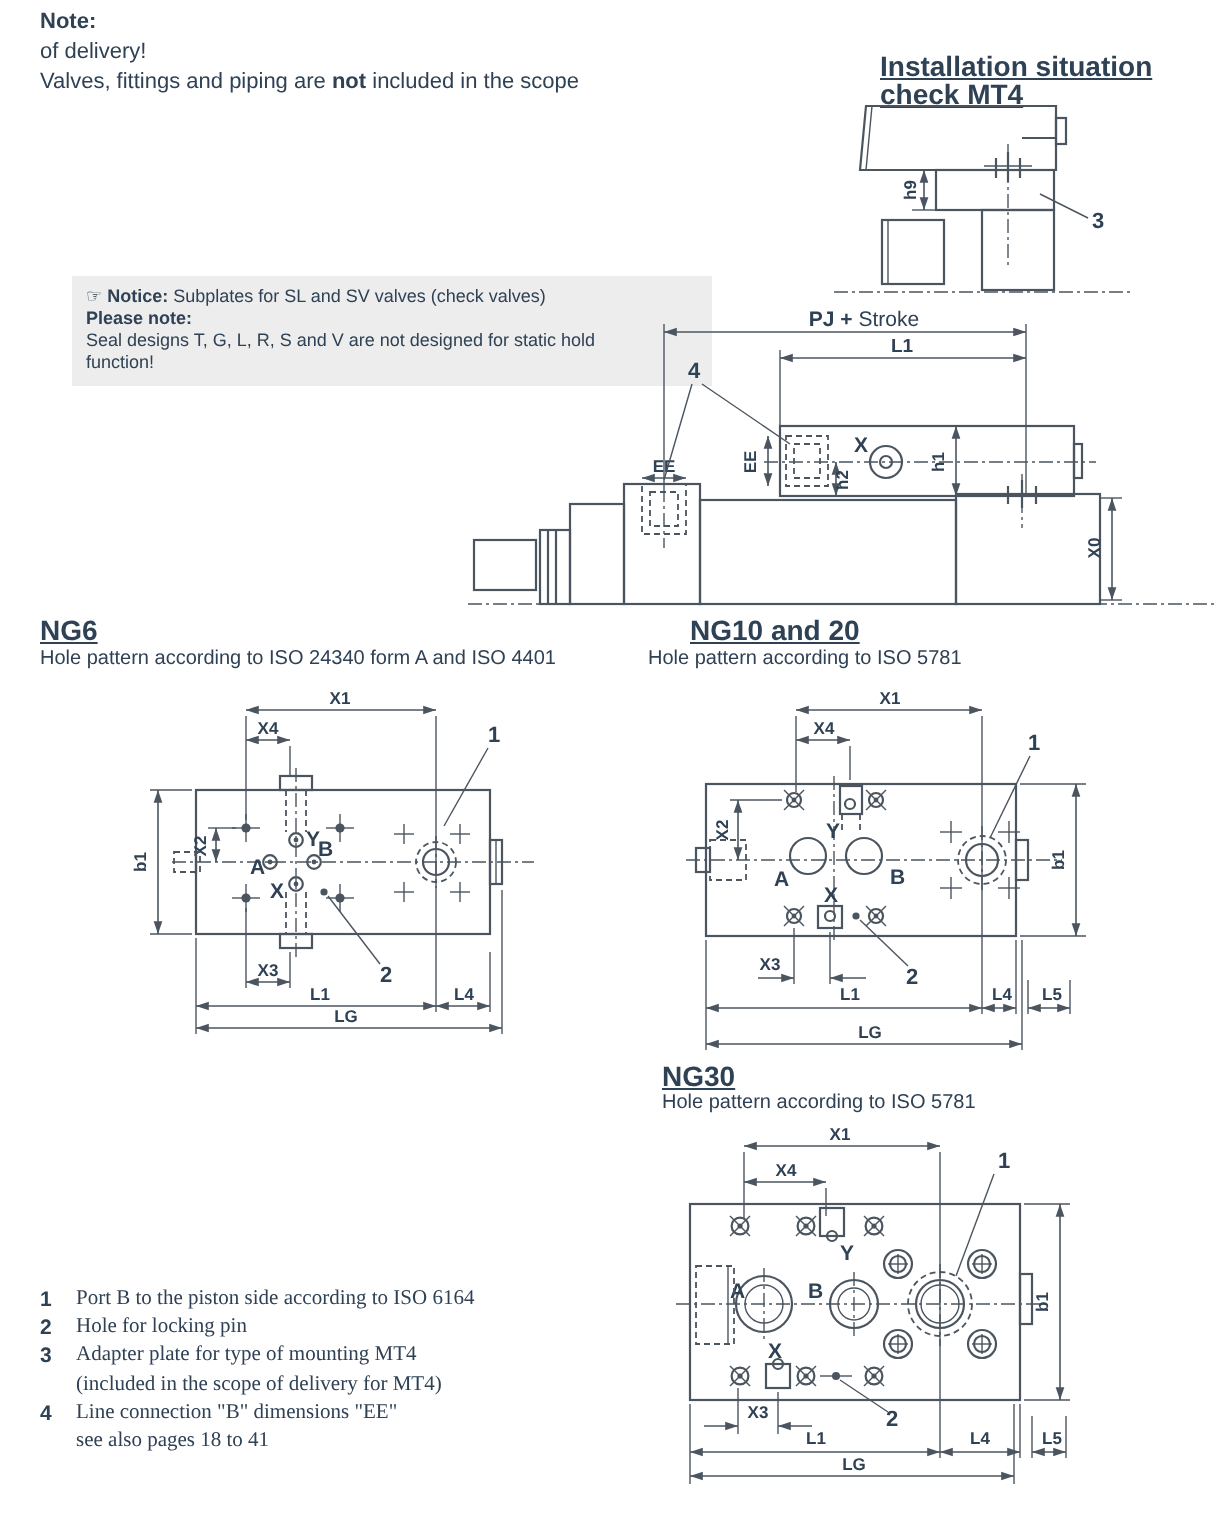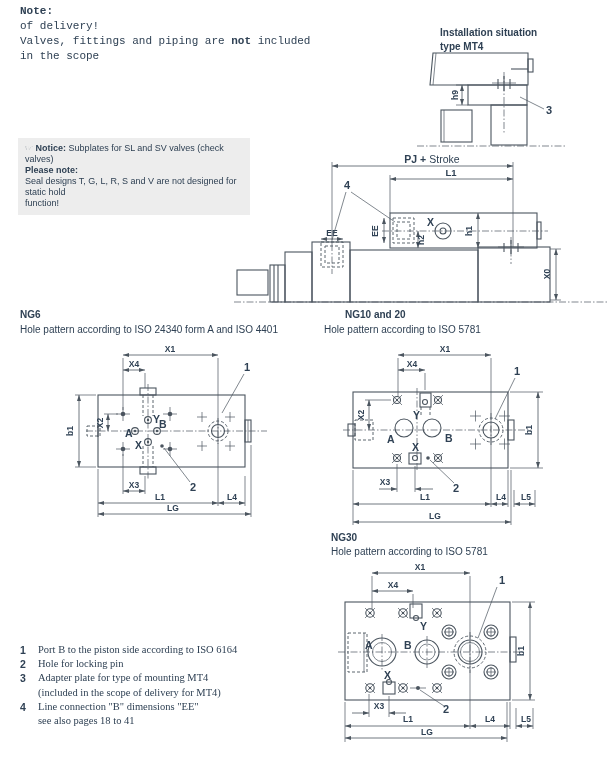--- a/index.html
+++ b/index.html
@@ -3,26 +3,26 @@
 <meta charset="utf-8">
 <style>
   * { margin:0; padding:0; box-sizing:border-box; }
   html,body { background:#ffffff; }
   body {
     width:611px; height:764px; position:relative; overflow:hidden;
     font-family:"Liberation Sans", sans-serif; color:#2f4154;
   }
   .abs { position:absolute; }
   .b { font-weight:bold; }
-  .txt11 { font-size:11px; line-height:15px;font-family:Liberation Mono, monospace; }
-  .head11 { font-size:10px; font-weight:bold; line-height:14px; }
+  .txt11 { font-size:11px; line-height:15px; }
+  .head11 { font-size:14px; font-weight:bold; line-height:14px;text-decoration:underline; }
   .sub { font-size:10px; }
   .notice-box {
-    background:#ededed; width:232px; padding:5px 7px 6px 7px;
-    font-size:9px; line-height:11px;
+    background:#ededed; width:320px; padding:5px 7px 6px 7px;
+    font-size:9px; line-height:11px;margin-left:18px;
   }
   .legend-row { display:flex; font-size:10.5px; line-height:14.2px; }
   .legend-num { width:18px; font-weight:bold; }
   .legend-txt { flex:1;font-family:Liberation Serif, serif; }
   svg { position:absolute; overflow:visible; display:block; }
   svg text { font-family:"Liberation Sans", sans-serif; fill:#2f4154; }
   .dimtxt { font-size:8.5px; font-weight:bold; }
   .dimtxt9 { font-size:9.5px; font-weight:bold; }
   .pjtxt { font-size:10.5px; }
   .porttxt { font-size:10.5px; font-weight:bold; }
@@ -38,21 +38,21 @@
 <body>
 
 <div class="abs txt11" style="left:20px; top:4px; width:300px;">
   <div class="b">Note:</div>
   <div>of delivery!</div>
   <div><span>Valves, fittings and piping are </span><span class="b">not</span><span> included in the scope</span></div>
 </div>
 
 <div class="abs head11" style="left:440px; top:26px;">
   <div>Installation situation</div>
-  <div>type MT4</div>
+  <div>check MT4</div>
 </div>
 
 <svg style="left:413px; top:50px;" width="198" height="112" viewBox="0 0 198 112">
   <defs>
     <marker id="a1" viewBox="0 0 10 8" refX="10" refY="4" markerWidth="8" markerHeight="6.5" orient="auto-start-reverse">
         <path d="M0,0.6 L10,4 L0,7.4 z" fill="#4b555f"></path>
       </marker>
   </defs>
   <g>
     <path class="ln" d="M115,3 L20,3 L17,35 L115,35 Z"></path>

